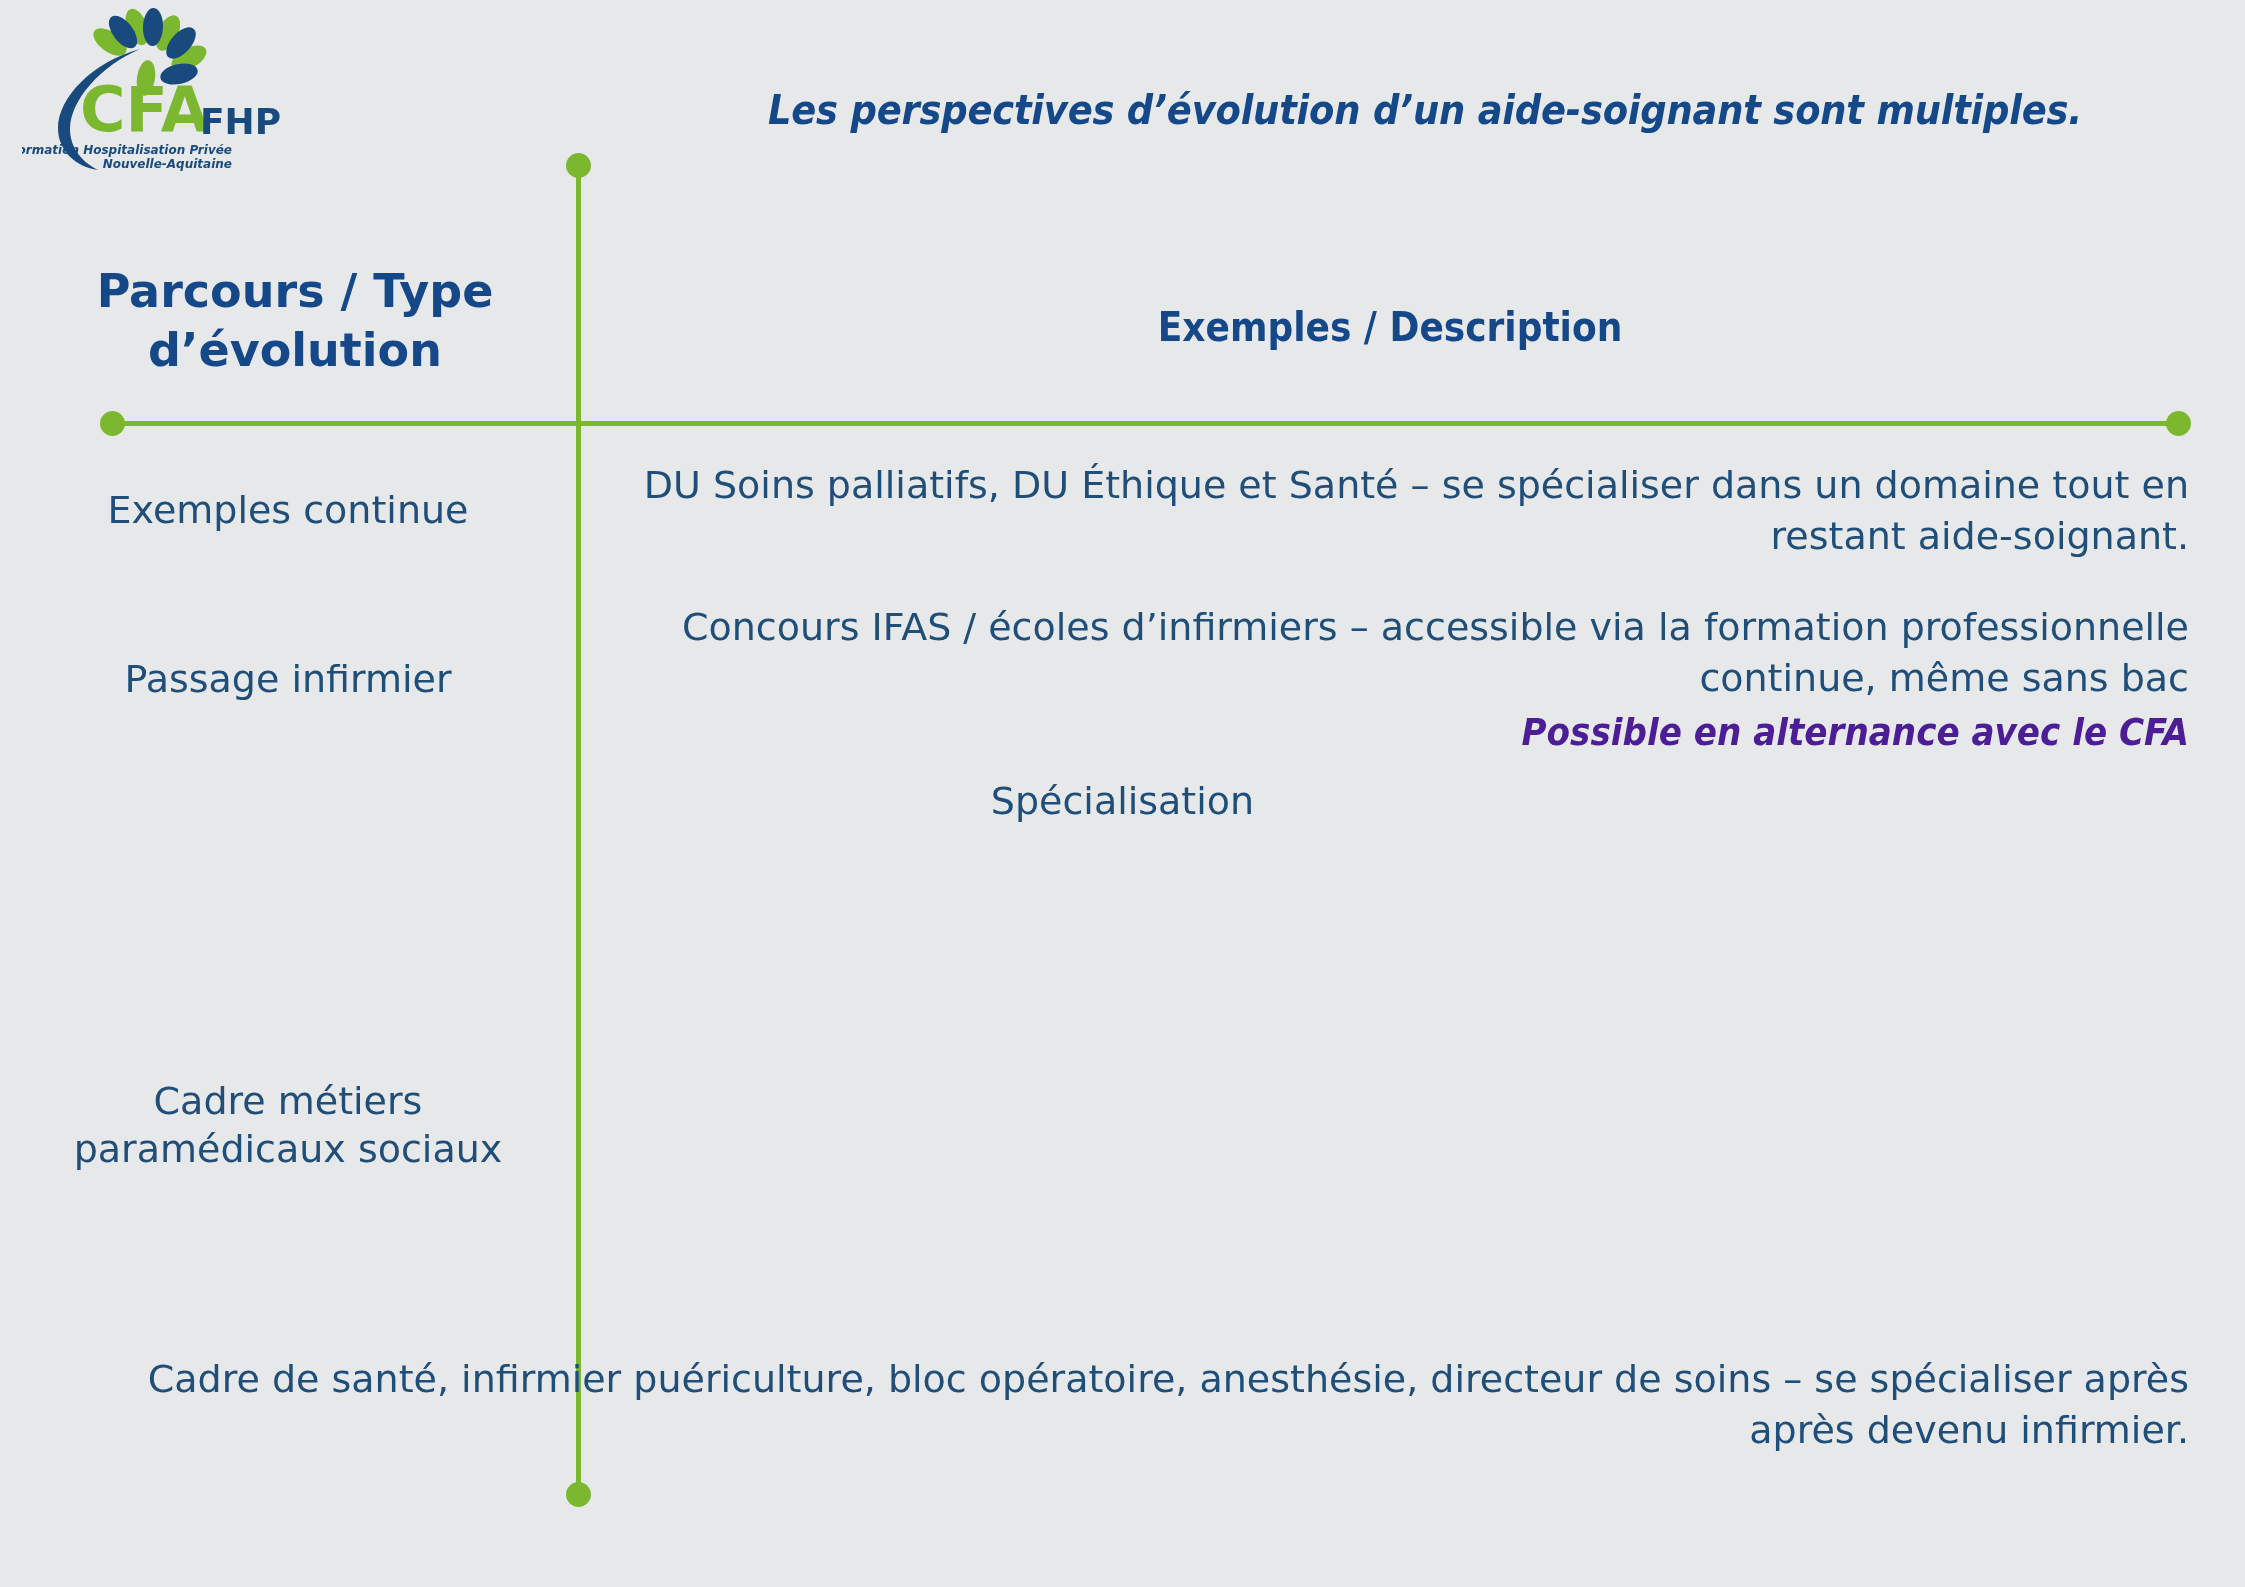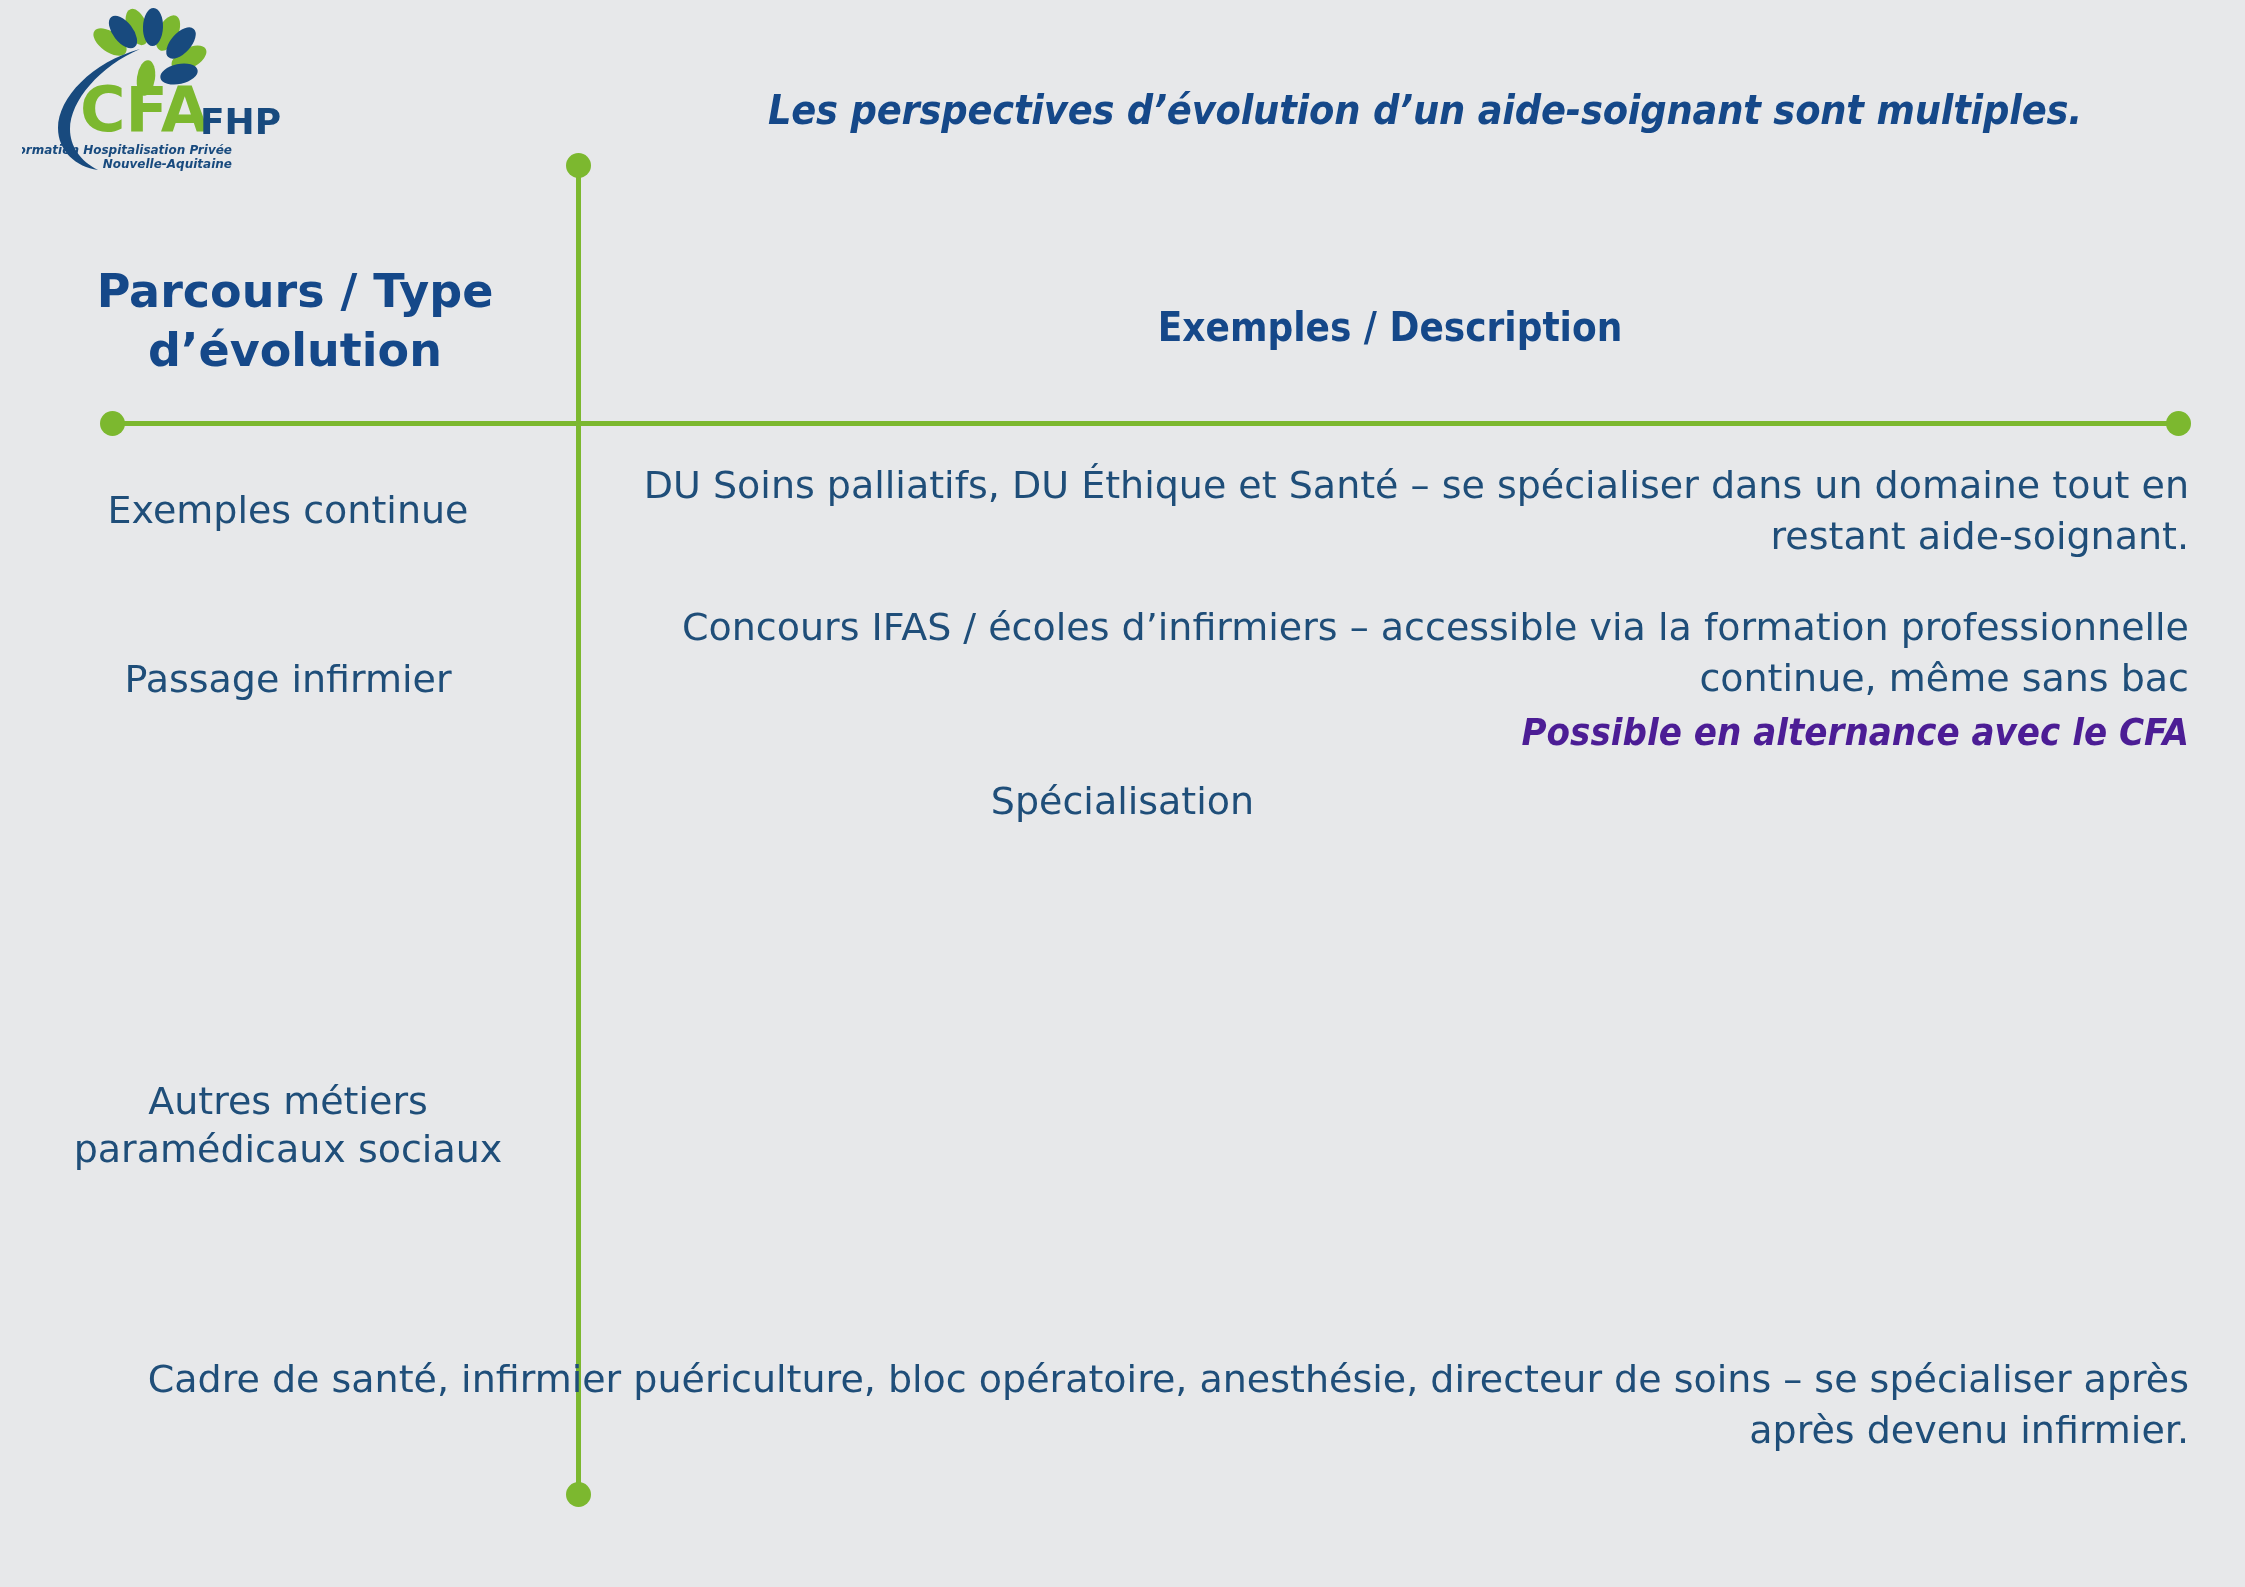--- a/index.html
+++ b/index.html
@@ -208,16 +208,16 @@
   </div>
 
   <div class="row" id="row-2">
     <div class="cell-label">Spécialisation</div>
     <div class="cell-desc">
       <span>Cadre de santé, infirmier puériculture, bloc opératoire, anesthésie, directeur de soins – se spécialiser après après devenu infirmier.</span>
     </div>
   </div>
 
   <div class="row" id="row-3">
-    <div class="cell-label">Autres métiers paramédicaux sociaux</div>
+    <div class="cell-label">Cadre métiers paramédicaux sociaux</div>
   </div>
 
 </div>
 
 </body></html>

